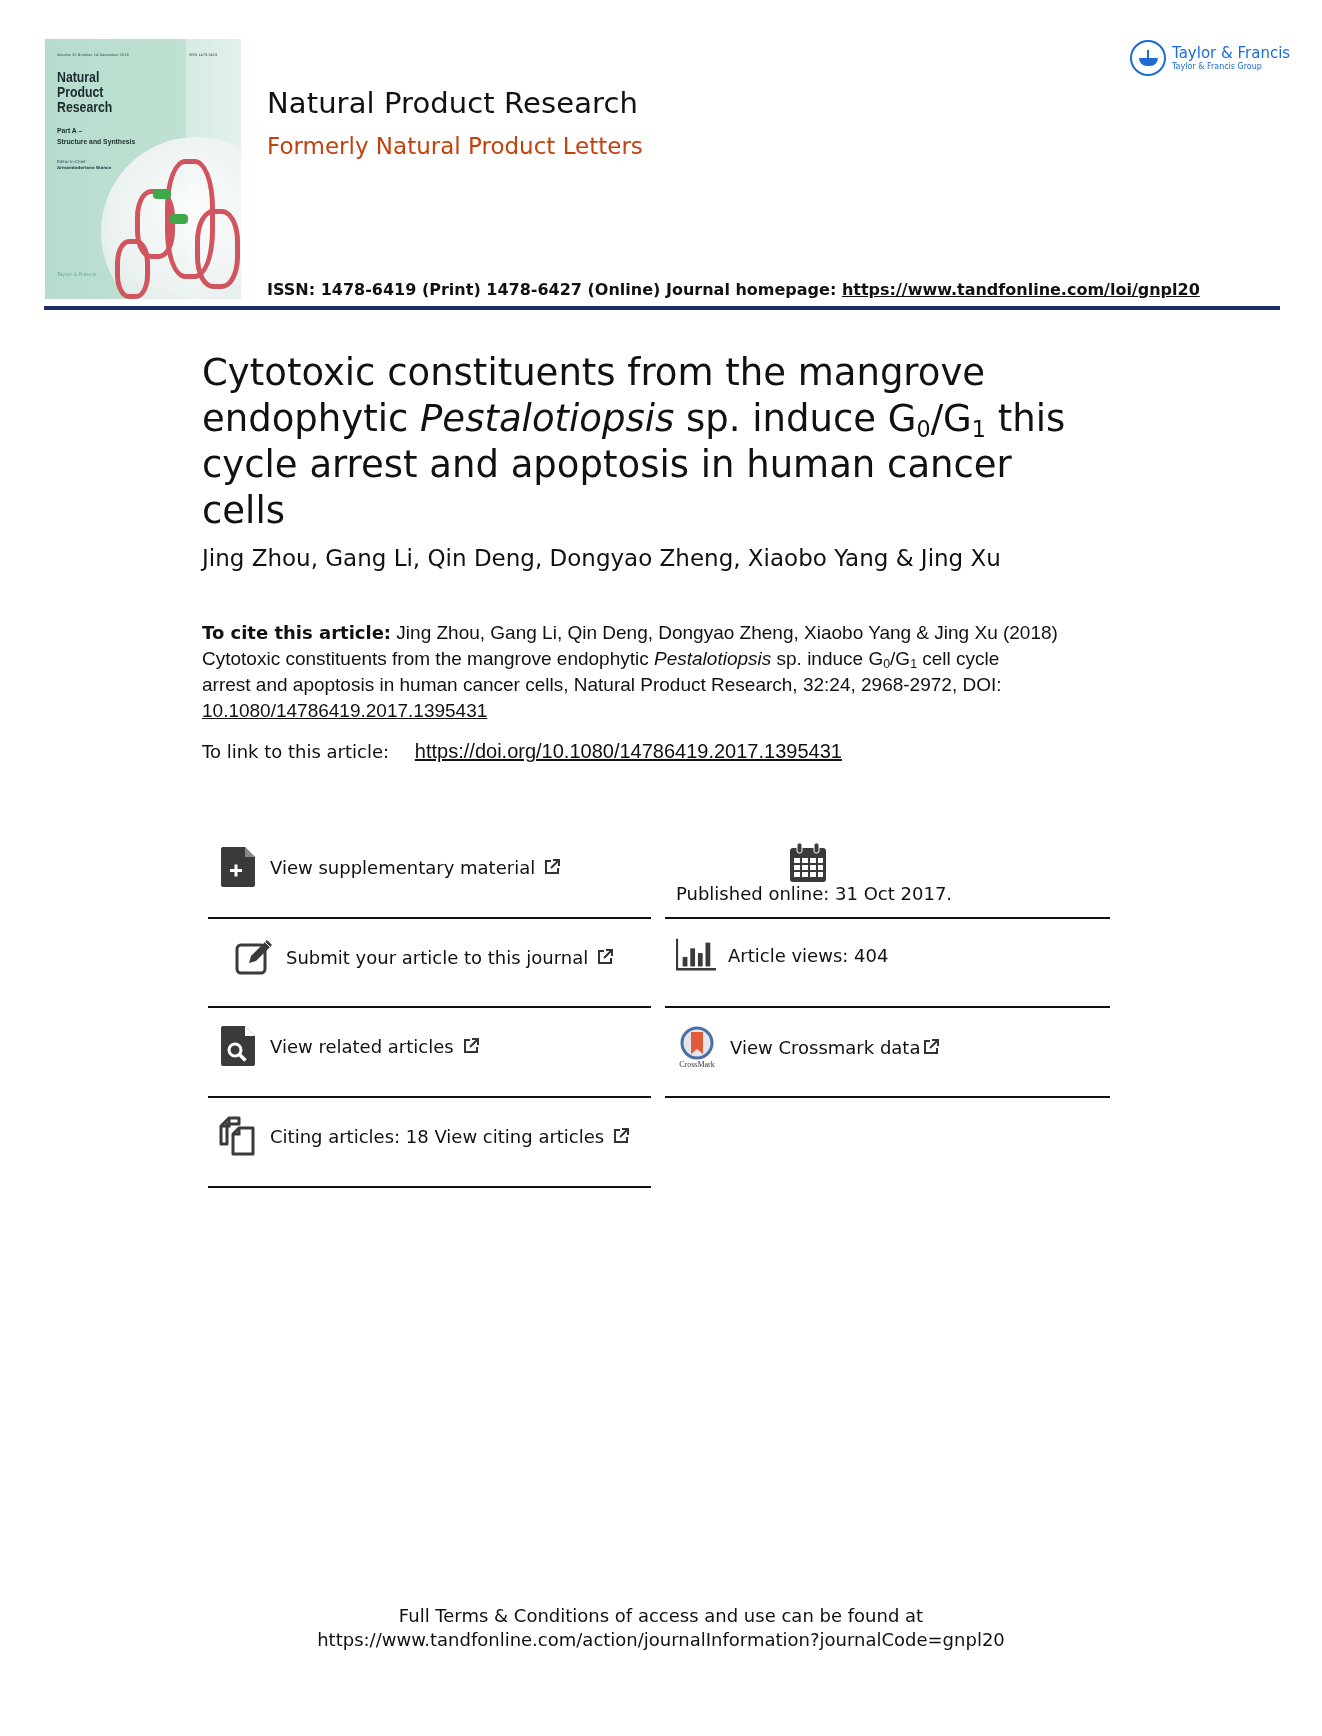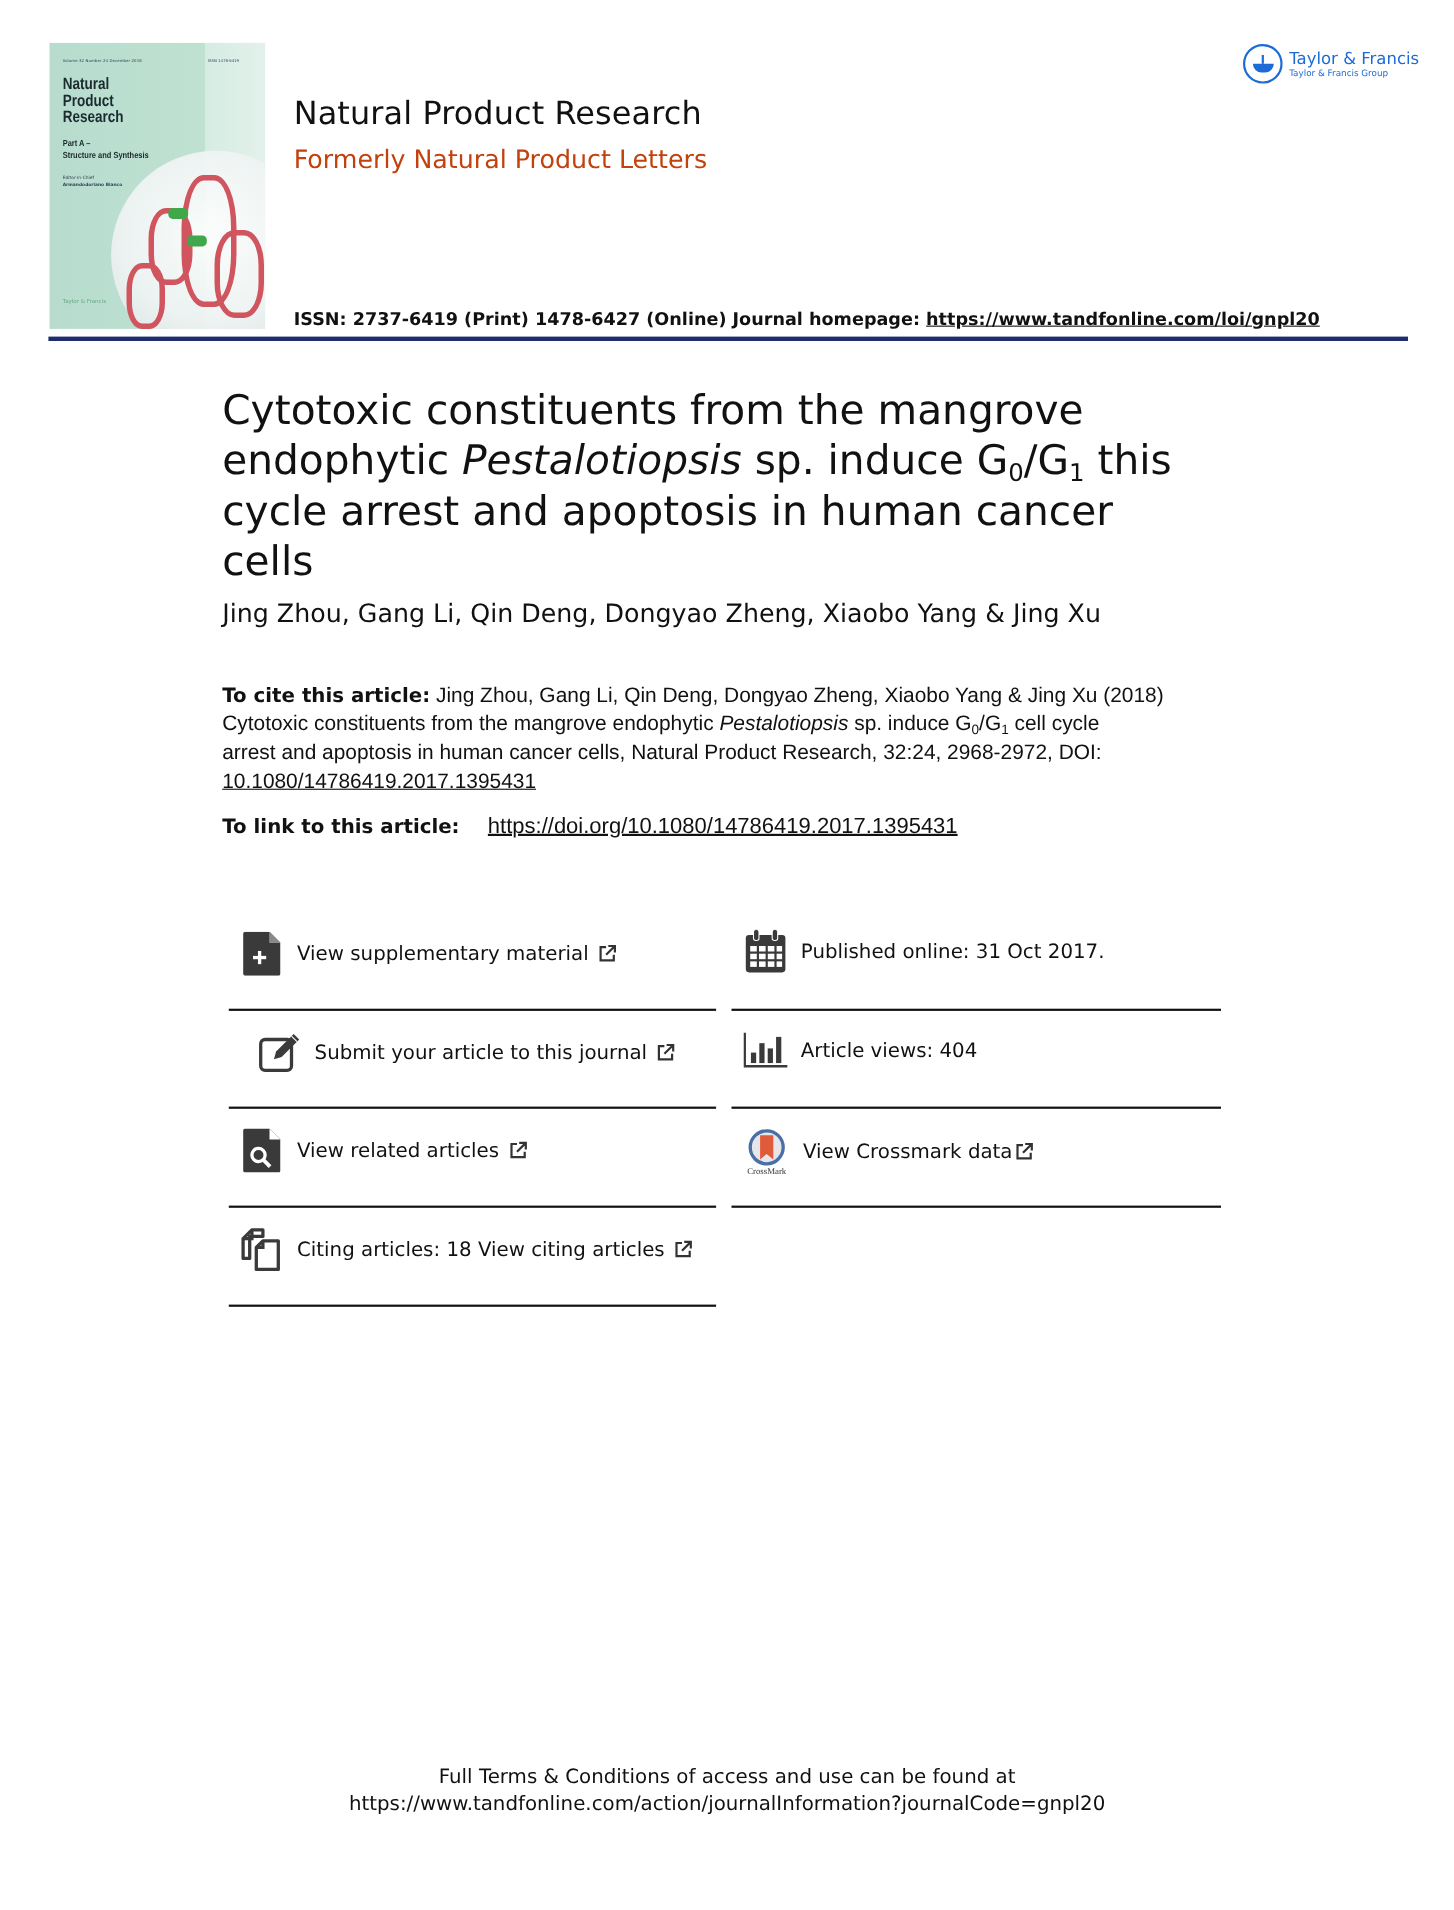--- a/index.html
+++ b/index.html
@@ -47,21 +47,21 @@
     .article-title sub { font-size: 60%; vertical-align: -6px; line-height: 0; }
 
     .authors { position: absolute; left: 202px; top: 545px; font-size: 23px; color: #111; font-weight: 500; }
 
     .cite { position: absolute; left: 202px; top: 620px; width: 920px; font-family: "Liberation Sans", sans-serif; font-size: 19px; line-height: 26px; color: #111; }
     .cite .lbl { font-family: "DejaVu Sans", sans-serif; font-weight: 700; font-size: 18px; }
     .cite sub { font-size: 65%; vertical-align: -3px; line-height: 0; }
     .cite a { color: #111; text-decoration: underline; }
 
     .link-line { position: absolute; left: 202px; top: 740px; font-size: 18px; color: #111; }
-    .link-line .lbl { font-weight: 700; }
+    .link-line .lbl { font-weight: 400; }
     .link-line a { font-family: "Liberation Sans", sans-serif; font-size: 20px; color: #111; text-decoration: underline; margin-left: 20px; }
 
     
     .action { position: absolute; display: flex; align-items: center; height: 90px; }
     .action .ico { width: 40px; height: 40px; display: flex; align-items: center; justify-content: center; margin-right: 12px; flex-shrink: 0; }
     .action .lbl { font-size: 18px; color: #111; white-space: nowrap; }
     .action .ext { margin-left: 8px; width: 18px; height: 18px; display: inline-flex; }
     .rule { position: absolute; height: 2px; background: #111; }
 
     .footer { position: absolute; left: 0; top: 1604px; width: 1322px; text-align: center; font-size: 18px; line-height: 24px; color: #111; }
@@ -92,21 +92,21 @@
   <div class="ribbon" style="left:70px;top:200px;width:35px;height:60px;"></div>
   <div class="ligand" style="left:108px;top:150px;"></div>
   <div class="ligand" style="left:125px;top:175px;"></div>
   <div class="cv-tf">Taylor &amp; Francis</div>
 </div>
 
 <div class="journal-title">Natural Product Research</div>
 <div class="journal-sub">Formerly Natural Product Letters</div>
 <div class="issn-line">
   <span>ISSN:</span>
-  <span>2737-6419 (Print)</span>
+  <span>1478-6419 (Print)</span>
   <span>1478-6427 (Online)</span>
   <span>Journal homepage:</span>
   <a>https://www.tandfonline.com/loi/gnpl20</a>
 </div>
 
 <div class="tf-logo">
   <div class="circle">
     <div class="stem"></div>
     <div class="lamp"></div>
   </div>
@@ -207,21 +207,21 @@
   <span class="lbl">Citing articles: 18 View citing articles</span>
   <span class="ext">
     <svg width="18" height="18" viewBox="0 0 18 18">
         <path d="M8 3H3v12h12v-5" fill="none" stroke="#333" stroke-width="2"></path>
         <path d="M10 2h6v6M16 2L8 10" fill="none" stroke="#333" stroke-width="2"></path>
       </svg>
   </span>
 </div>
 <div class="rule" style="left:208px;top:1186px;width:443px;"></div>
 
-<div class="action" style="left:676px;top:820px;">
+<div class="action" style="left:676px;top:843px;flex-direction:column;">
   <span class="ico">
     <svg width="38" height="40" viewBox="0 0 38 40">
         <rect x="1" y="5" width="36" height="34" rx="3" fill="#3a3a3a"></rect>
         <rect x="8" y="0" width="5" height="10" rx="2" fill="#3a3a3a" stroke="#fff" stroke-width="1"></rect>
         <rect x="25" y="0" width="5" height="10" rx="2" fill="#3a3a3a" stroke="#fff" stroke-width="1"></rect>
         <g fill="#fff">
           <rect x="5" y="15" width="6" height="5"></rect>
           <rect x="13" y="15" width="6" height="5"></rect>
           <rect x="21" y="15" width="6" height="5"></rect>
           <rect x="29" y="15" width="5" height="5"></rect>

